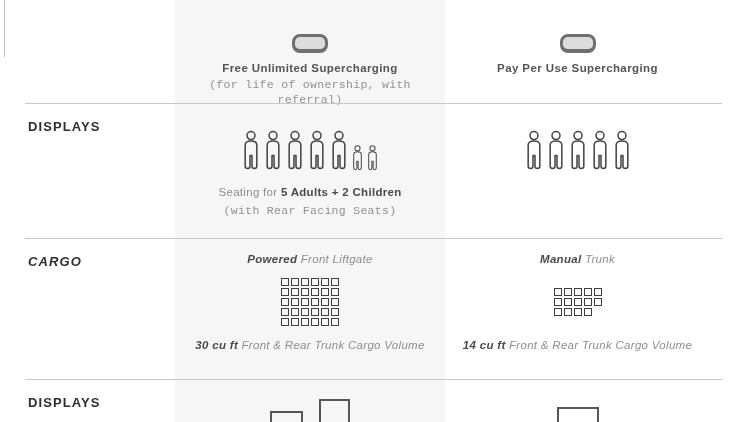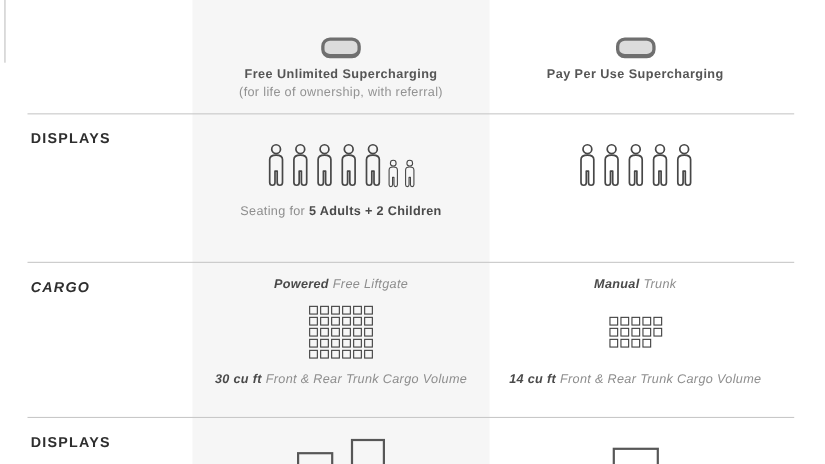--- a/index.html
+++ b/index.html
@@ -29,21 +29,21 @@
   .row-displays { height:85px; }
   .label-cell { padding:14px 0 0 28px; }
   .section-label {
     font-size:13px; font-weight:bold; color:#2e2e2e; letter-spacing:1.1px;
   }
   .cell { display:flex; flex-direction:column; align-items:center; text-align:center; }
   .cell-right { padding-right:40px; }
   .txt { font-size:11.5px; letter-spacing:0.3px; line-height:15px; }
   .txt .b { font-weight:bold; color:#4a4a4a; }
   .txt .l { color:#8e8e8e; }
-  .txt-light { font-size:11.5px; letter-spacing:0.3px; color:#929292; line-height:15px; }
+  .txt-light { font-size:11.5px; letter-spacing:0.3px; color:#929292; line-height:15px;font-family:Liberation Mono, monospace; }
   .title-line { font-size:11.5px; font-weight:bold; color:#555555; letter-spacing:0.4px; }
 
   
   .pedestal {
     width:36px; height:19px; margin-top:-8px; flex:0 0 auto;
     border:3px solid #6f6f6f; border-bottom-width:4px;
     border-radius:8px; background:#dcdcdc;
   }
   .row-supercharging .title-line { margin-top:9px; }
   .row-supercharging .txt-light { margin-top:3px; }
@@ -129,20 +129,21 @@
           <svg width="13" height="28" viewBox="0 0 22 44" class="person">
             <use href="#person-symbol"></use>
           </svg>
           <svg width="13" height="28" viewBox="0 0 22 44" class="person">
             <use href="#person-symbol"></use>
           </svg>
         </div>
       <div class="txt seat-line">
         <span class="l">Seating for </span><span class="b">5 Adults + 2 Children</span>
       </div>
+      <div class="txt-light seat-note">(with Rear Facing Seats)</div>
     </div>
     <div class="cell cell-right">
       <div class="people">
           <svg width="20" height="43" viewBox="0 0 22 44" class="person">
             <use href="#person-symbol"></use>
           </svg>
           <svg width="20" height="43" viewBox="0 0 22 44" class="person">
             <use href="#person-symbol"></use>
           </svg>
           <svg width="20" height="43" viewBox="0 0 22 44" class="person">
@@ -157,21 +158,21 @@
         </div>
     </div>
   </div>
 
   <div class="row row-cargo divided">
     <div class="label-cell">
       <span class="section-label">CARGO</span>
     </div>
     <div class="cell">
       <div class="txt feature-line">
-        <span class="b">Powered</span><span class="l"> Free Liftgate</span>
+        <span class="b">Powered</span><span class="l"> Front Liftgate</span>
       </div>
       <div class="grid-slot">
         <div class="cargo-grid" style="grid-template-columns: repeat(6, 8px);">
             <div class="sq"></div>
             <div class="sq"></div>
             <div class="sq"></div>
             <div class="sq"></div>
             <div class="sq"></div>
             <div class="sq"></div>
             <div class="sq"></div>

